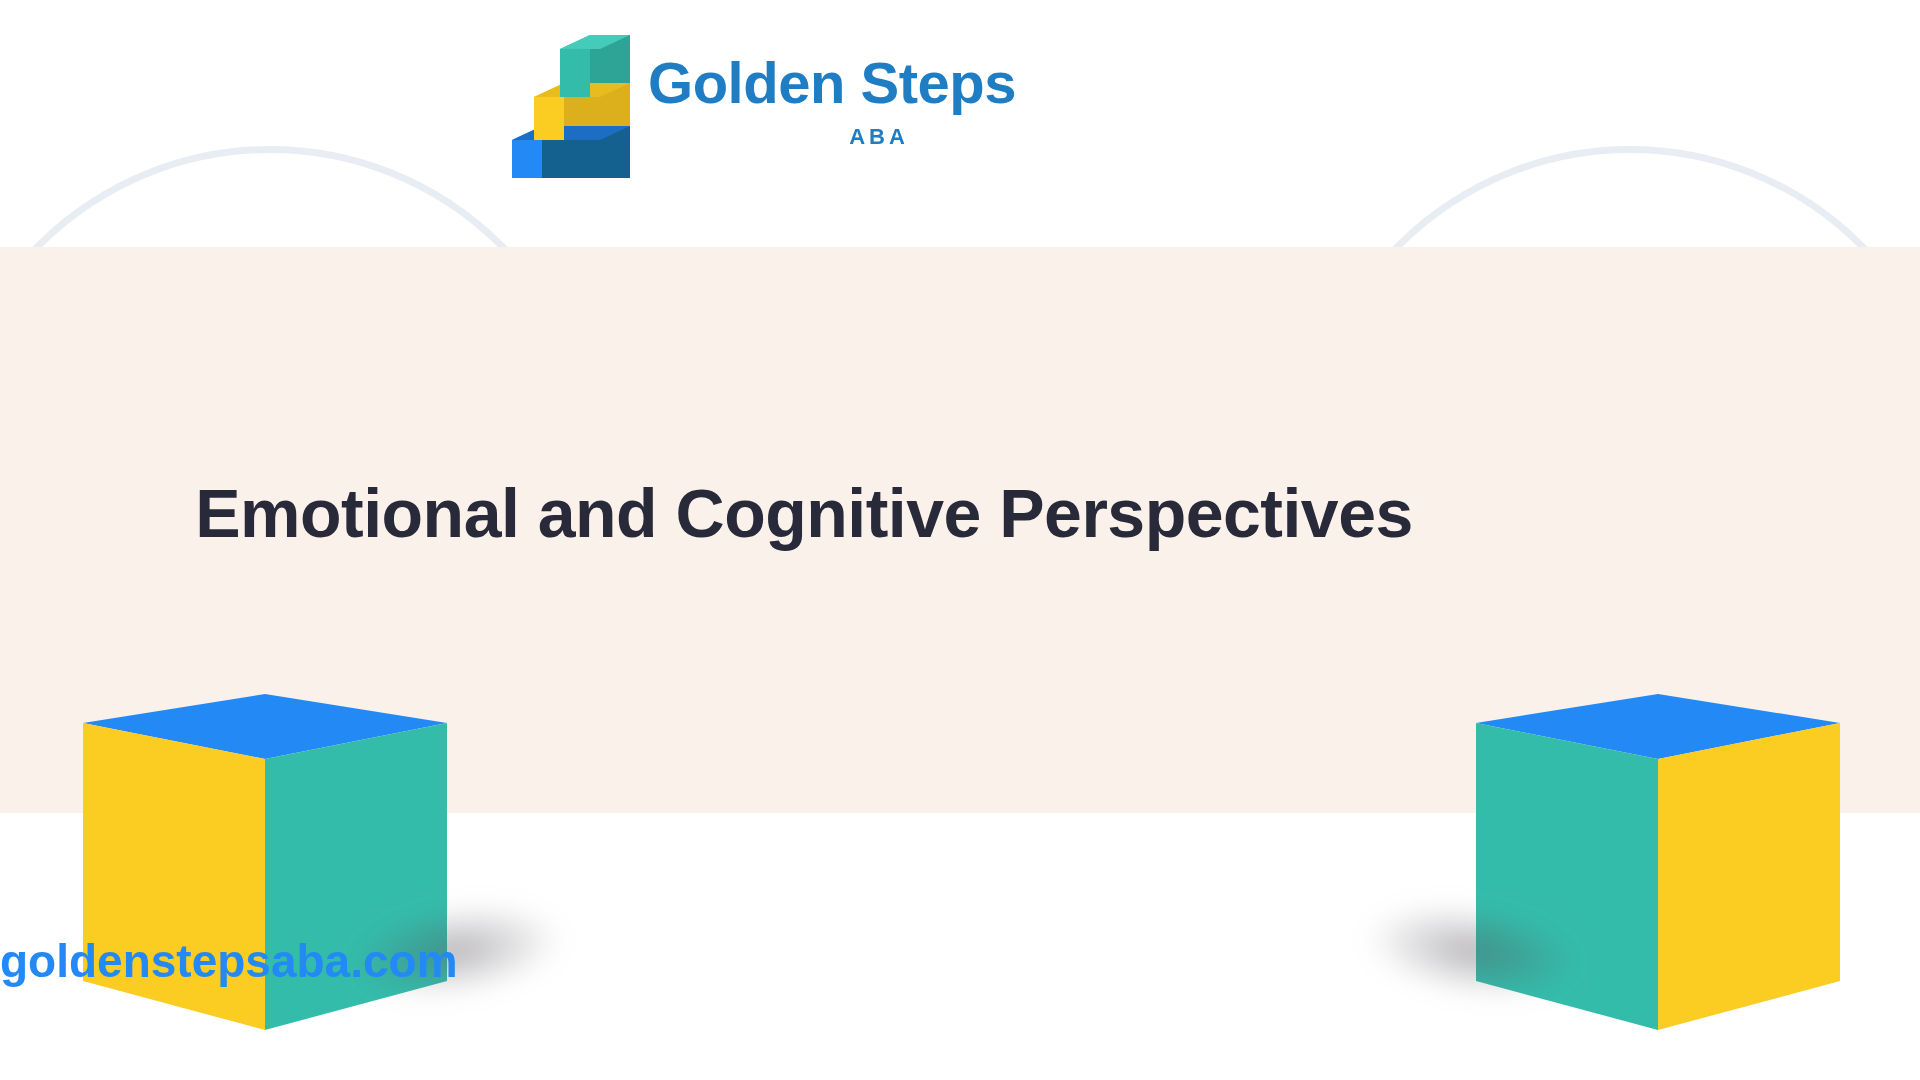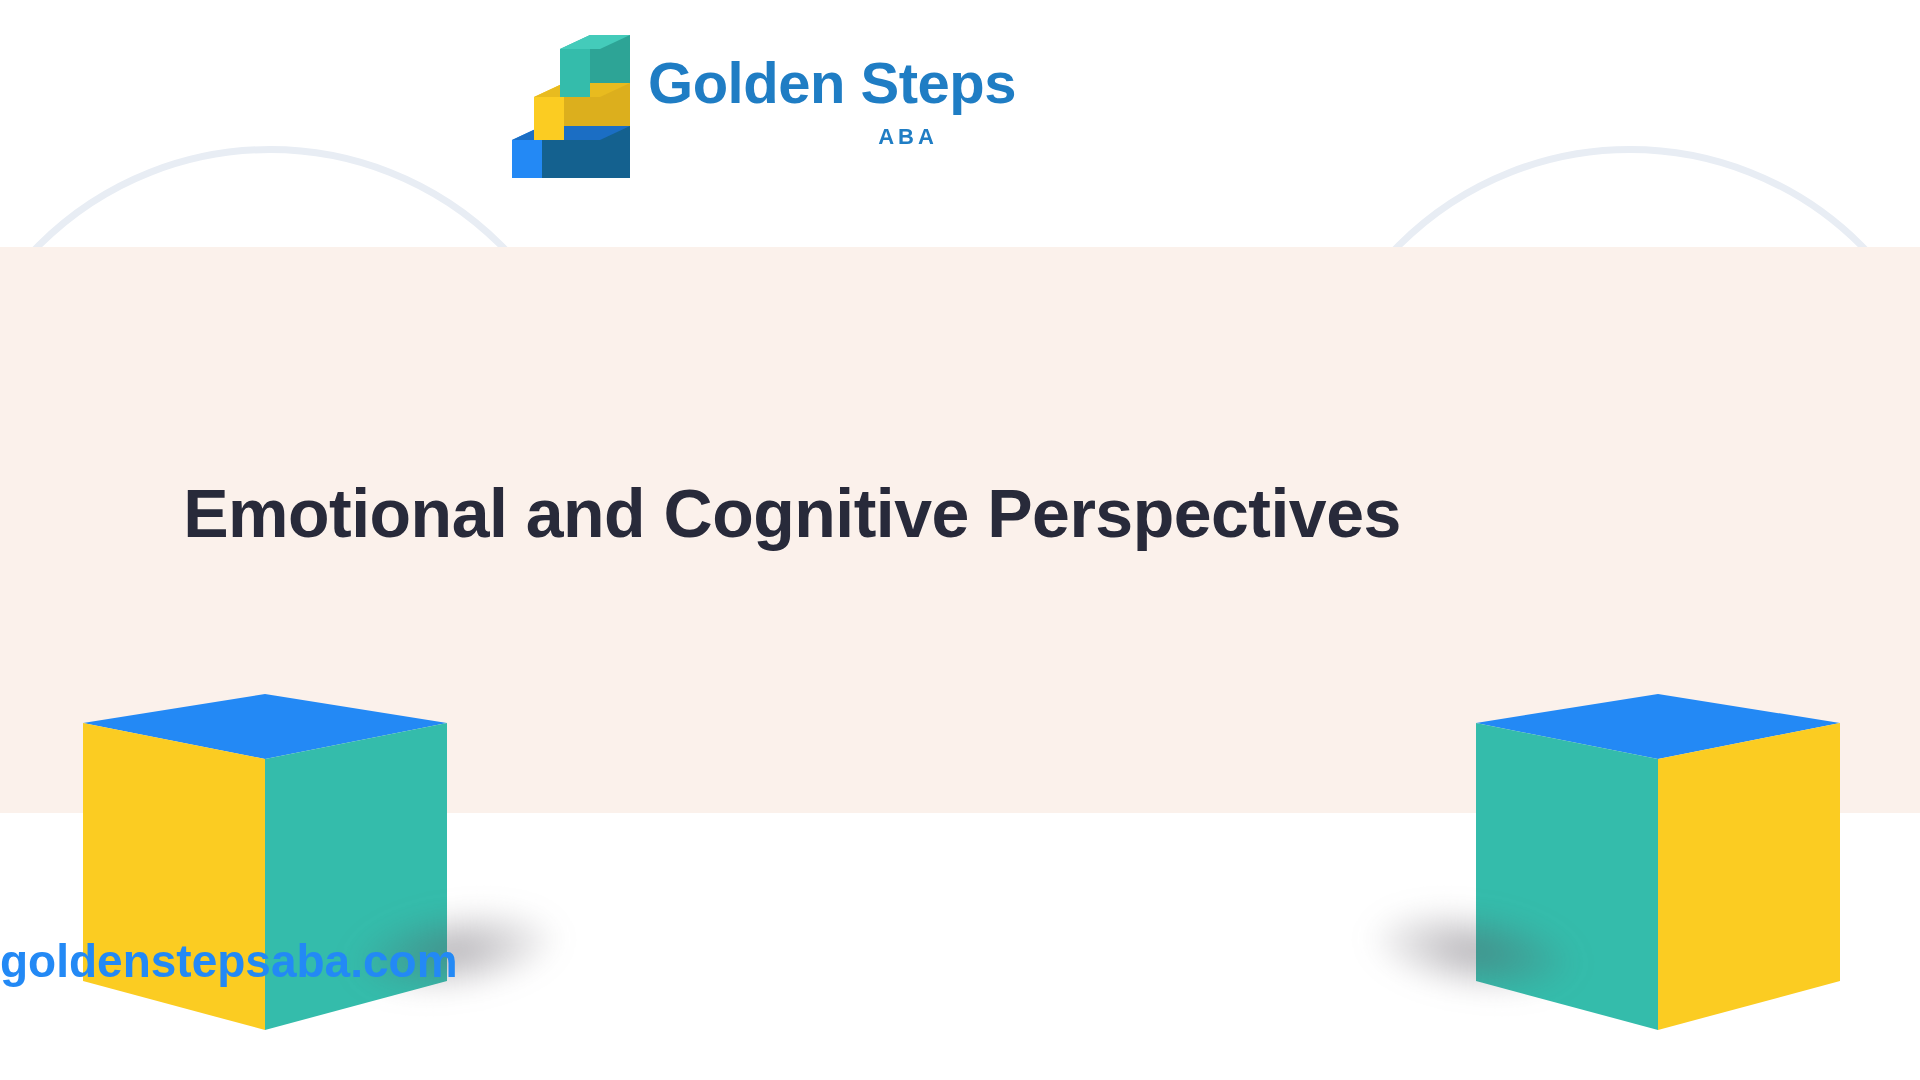--- a/index.html
+++ b/index.html
@@ -83,27 +83,27 @@
     line-height: 1;
     white-space: nowrap;
   }
   #logo-subtitle {
     font-size: 22px;
     font-weight: 700;
     letter-spacing: 4px;
     color: #1f7dc4;
     line-height: 1;
     margin-top: 14px;
-    margin-right: 78px;
+    margin-right: 107px;
   }
 
   
   #headline {
     position: absolute;
-    left: 0;
+    left: 12px;
     top: 474px;
     width: 1584px;
     text-align: center;
     font-size: 68px;
     font-weight: 700;
     letter-spacing: -0.5px;
     color: #282a3a;
     line-height: 1.15;
   }
 

